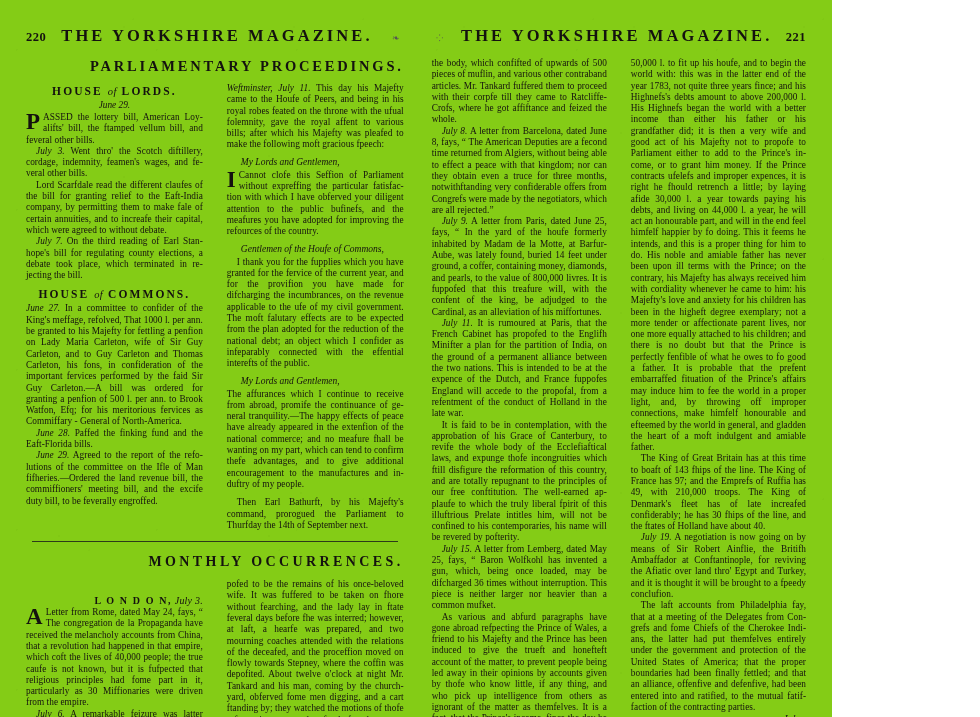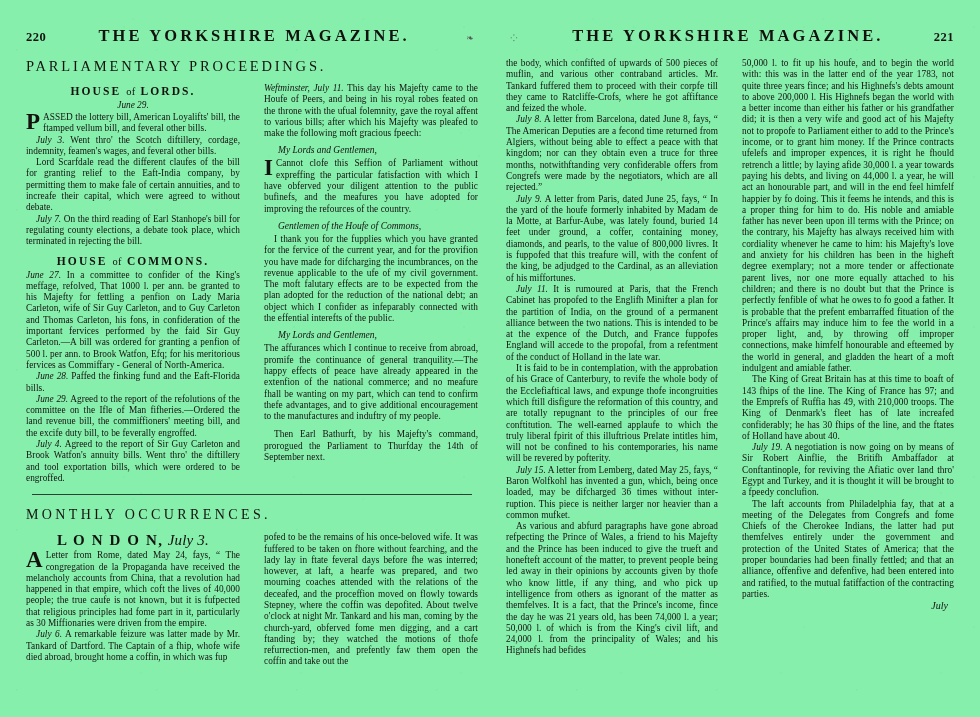--- a/index.html
+++ b/index.html
@@ -12,23 +12,23 @@
     width: 980px;
     height: 717px;
     overflow: hidden;
     font-family: "Liberation Serif", "DejaVu Serif", serif;
     color: #14120f;
   }
 
   
   .scan-sheet {
     position: relative;
-    width: 980px;
+    width: 832px;
     height: 717px;
-    background: #86efac;
+    background: #84cc16;
     box-sizing: border-box;
     display: flex;
     flex-direction: row;
   }
 
   
   .scan-sheet::after {
     content: "";
     position: absolute;
     inset: 0;
@@ -77,23 +77,23 @@
   }
   .head-mark {
     width: 16px;
     font-size: 9px;
     text-align: center;
     color: #555;
   }
 
   
   .section-title {
-    text-align: left;
+    text-align: right;
     font-size: 14.5px;
-    font-weight: 400;
+    font-weight: 700;
     letter-spacing: 2.8px;
     margin: 4px 0 8px 0;
     white-space: nowrap;
   }
   .rule {
     border: 0;
     border-top: 1.6px solid #1a1a1a;
     margin: 10px 6px 8px 6px;
     height: 0;
     opacity: .82;
@@ -131,36 +131,37 @@
 
   .colhead {
     text-align: center;
     font-size: 11.5px;
     font-weight: 700;
     letter-spacing: 2.1px;
     margin: 2px 0 3px 0;
     white-space: nowrap;
   }
   .colhead .of {
+    font-style: italic;
     font-weight: 400;
     letter-spacing: .3px;
     font-size: 10.5px;
     margin-top: 36px;
   }
   .dateline {
     text-align: center;
     font-style: italic;
     font-size: 9.3px;
     margin: 1px 0 2px 0;
   }
   .placeline {
-    text-align: center;
-    font-size: 15px;
+    text-align: right;
+    font-size: 10px;
     letter-spacing: 1.6px;
-    margin: 0 0 1px 0;
+    margin: 16px 0 1px 0;
     font-weight: 600;
   }
   .placeline .date {
     font-style: italic;
     letter-spacing: .2px;
     font-weight: 400;
   }
   .salutation {
     font-style: italic;
     font-size: 9.5px;
@@ -227,21 +228,20 @@
         <div class="colhead" style="margin-top:7px;">
           <span>HOUSE <span class="of">of</span> COMMONS.</span>
         </div>
 
         <div class="para flush"><em class="it">June 27.</em><span> In a committee to confider of the King's meffage, refolved, That 1000 l. per ann. be granted to his Majefty for fettling a penfion on Lady Maria Carleton, wife of Sir Guy Carleton, and to Guy Carleton and Thomas Carleton, his fons, in confideration of the important fervices performed by the faid Sir Guy Carleton.—A bill was ordered for granting a penfion of 500 l. per ann. to Brook Watfon, Efq; for his meritorious fer­vices as Commiffary - General of North-America.</span></div>
 
         <div class="para"><em class="it">June 28.</em><span> Paffed the finking fund and the Eaft-Florida bills.</span></div>
 
         <div class="para"><em class="it">June 29.</em><span> Agreed to the report of the refo­lutions of the committee on the Ifle of Man fifheries.—Ordered the land revenue bill, the commiffioners' meeting bill, and the excife duty bill, to be feverally engroffed.</span></div>
 
-        <div class="para"><em class="it">July 4.</em><span> Agreed to the report of Sir Guy Carleton and Brook Watfon's annuity bills. Went thro' the diftillery and tool exportation bills, which were ordered to be engroffed.</span></div>
       </div>
 
       <div class="col">
 
         <div class="para flush"><em class="it">Weftminster,</em><em class="it"> July 11.</em><span> This day his Majefty came to the Houfe of Peers, and being in his royal robes feated on the throne with the ufual folemnity, gave the royal affent to vari­ous bills; after which his Majefty was pleafed to make the following moft gracious fpeech:</span></div>
 
         <div class="salutation">My Lords and Gentlemen,</div>
 
         <div class="para flush dropcap-para">
           <span class="dropcap">I</span><span>Cannot clofe this Seffion of Parliament without expreffing the particular fatisfac­tion with which I have obferved your dili­gent attention to the public bufinefs, and the meafures you have adopted for improving the refources of the country.</span>

